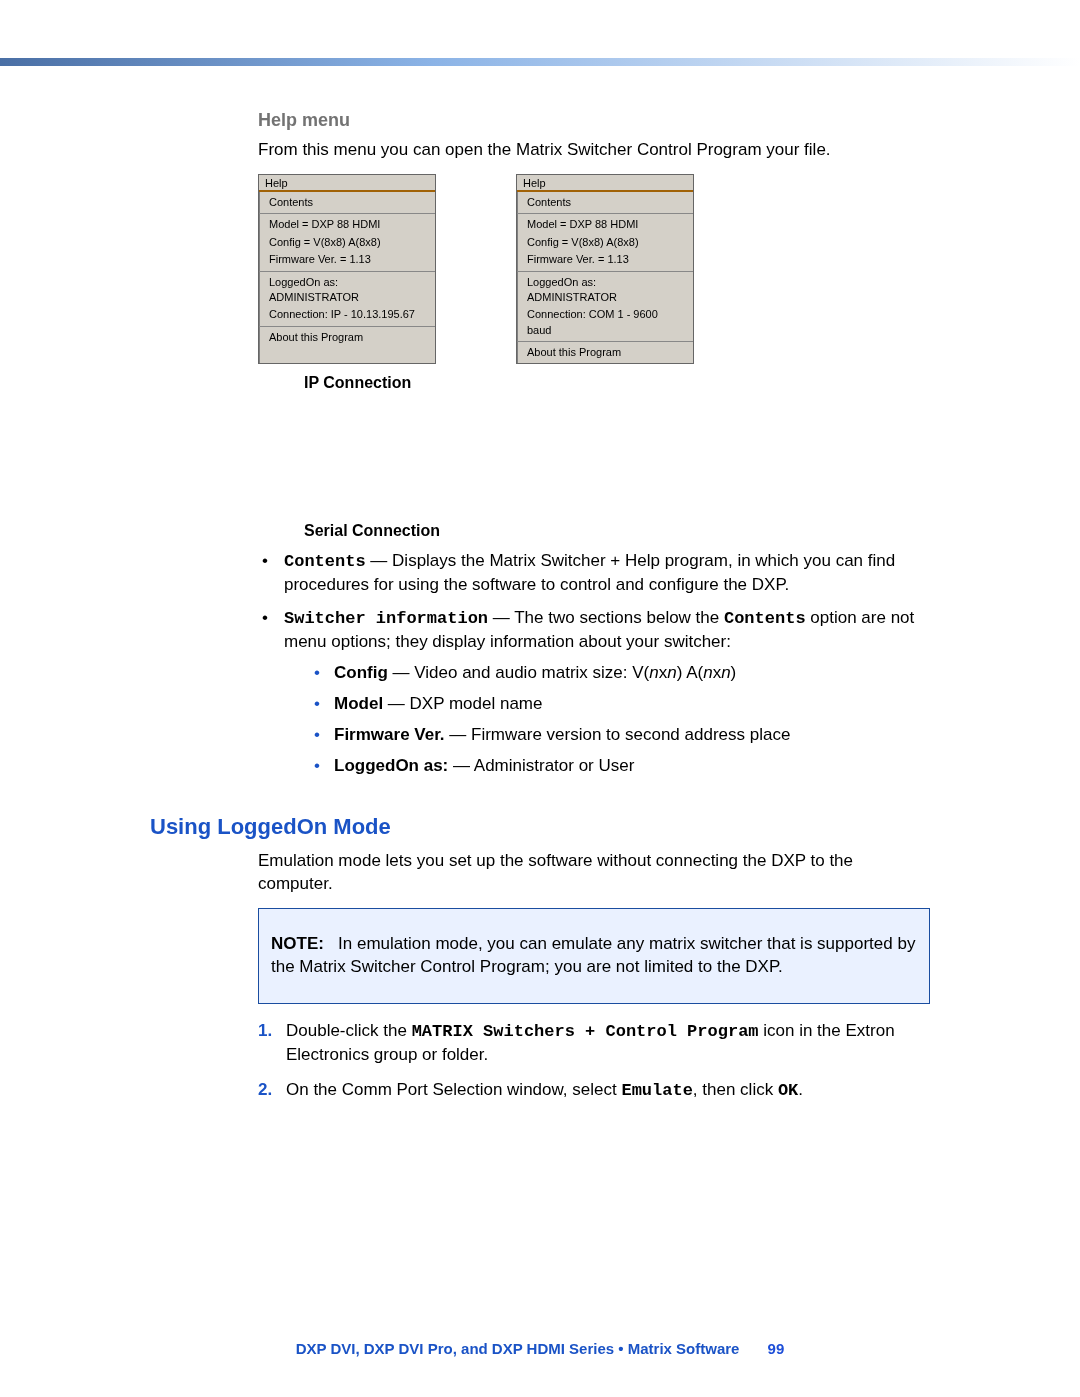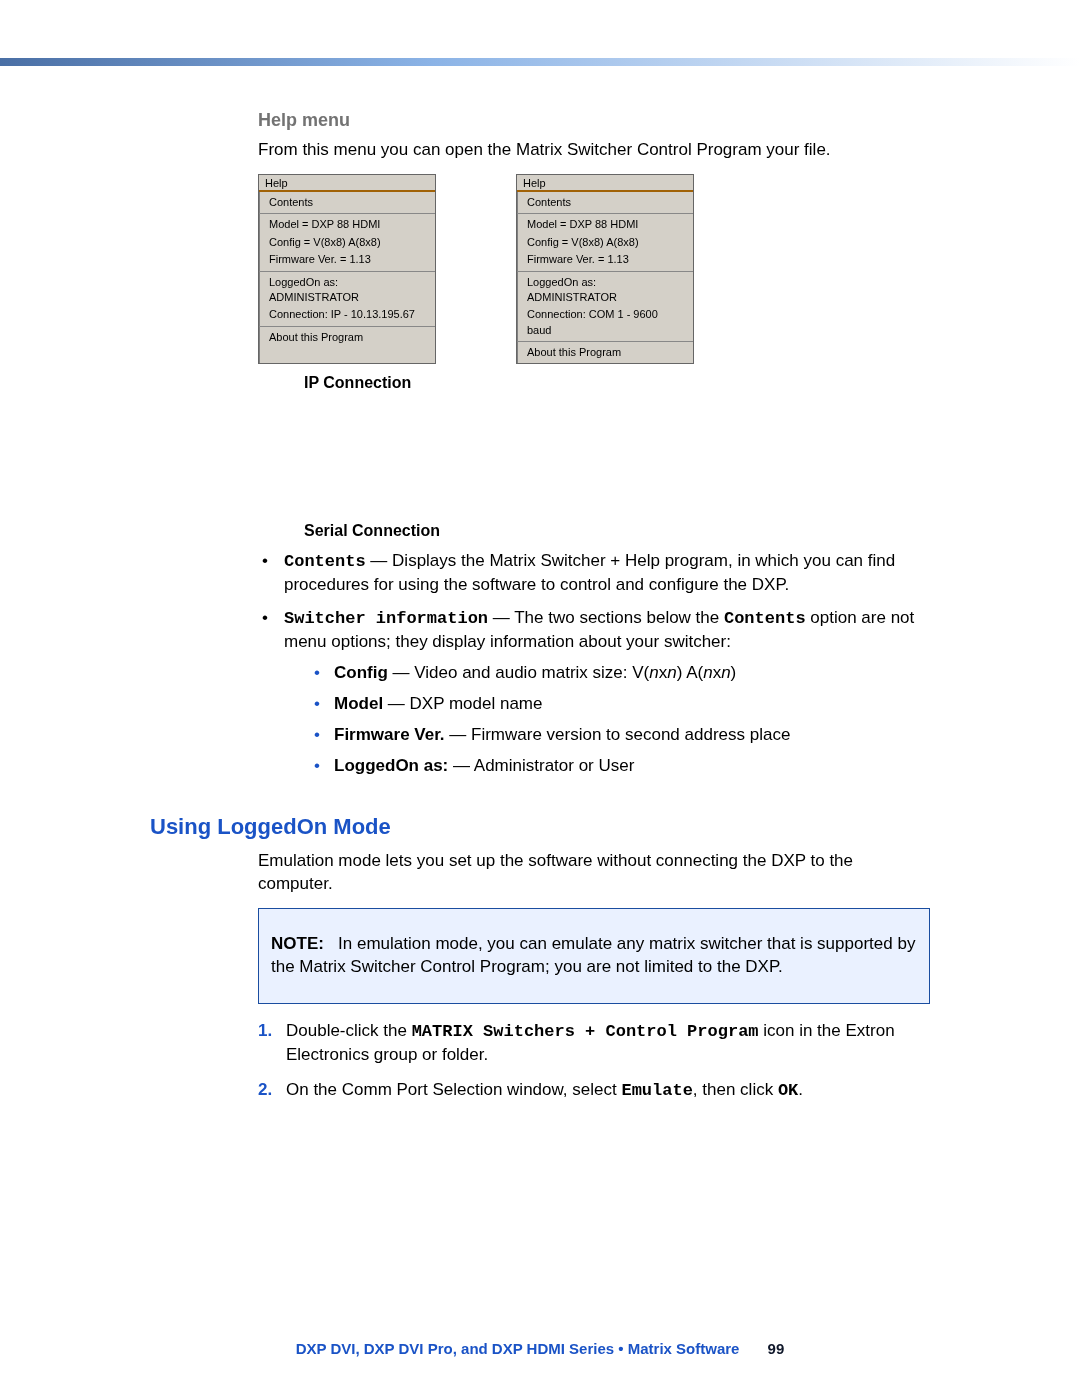--- a/index.html
+++ b/index.html
@@ -160,21 +160,21 @@
   }
   .footer {
     position: absolute;
     bottom: 40px;
     left: 0; right: 0;
     text-align: center;
     font-size: 15px;
     color: #1a53c6;
     font-weight: bold;
   }
-  .footer .pagenum { color: #0f172a; margin-left: 24px; }
+  .footer .pagenum { color: #1d4ed8; margin-left: 24px; }
 </style>
 </head>
 <body>
 
 <div class="topbar"></div>
 
 <div class="content">
 
   <h3 class="blue-sub">Help menu</h3>
   <p class="body">From this menu you can open the Matrix Switcher Control Program your file.</p>

